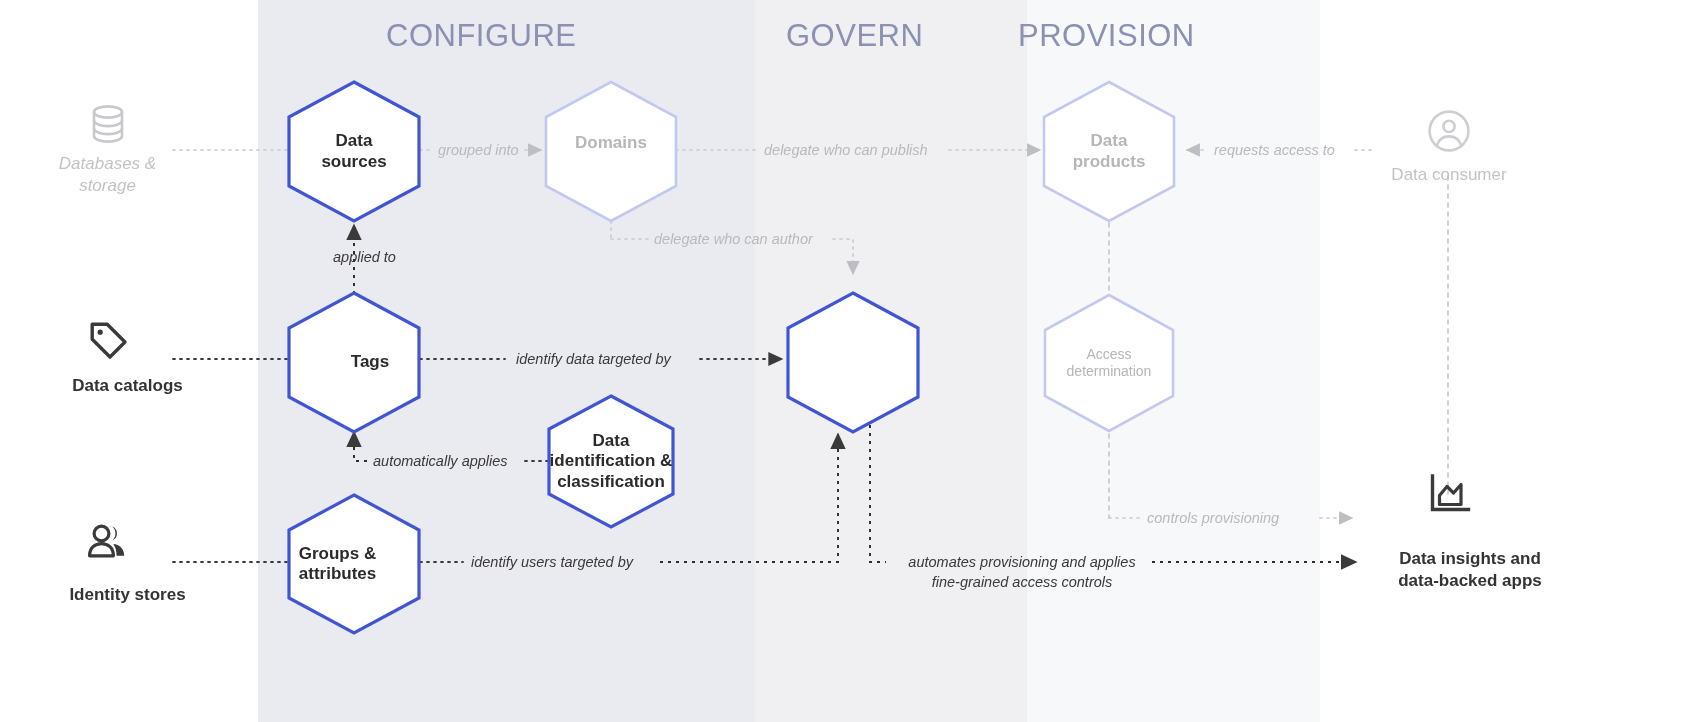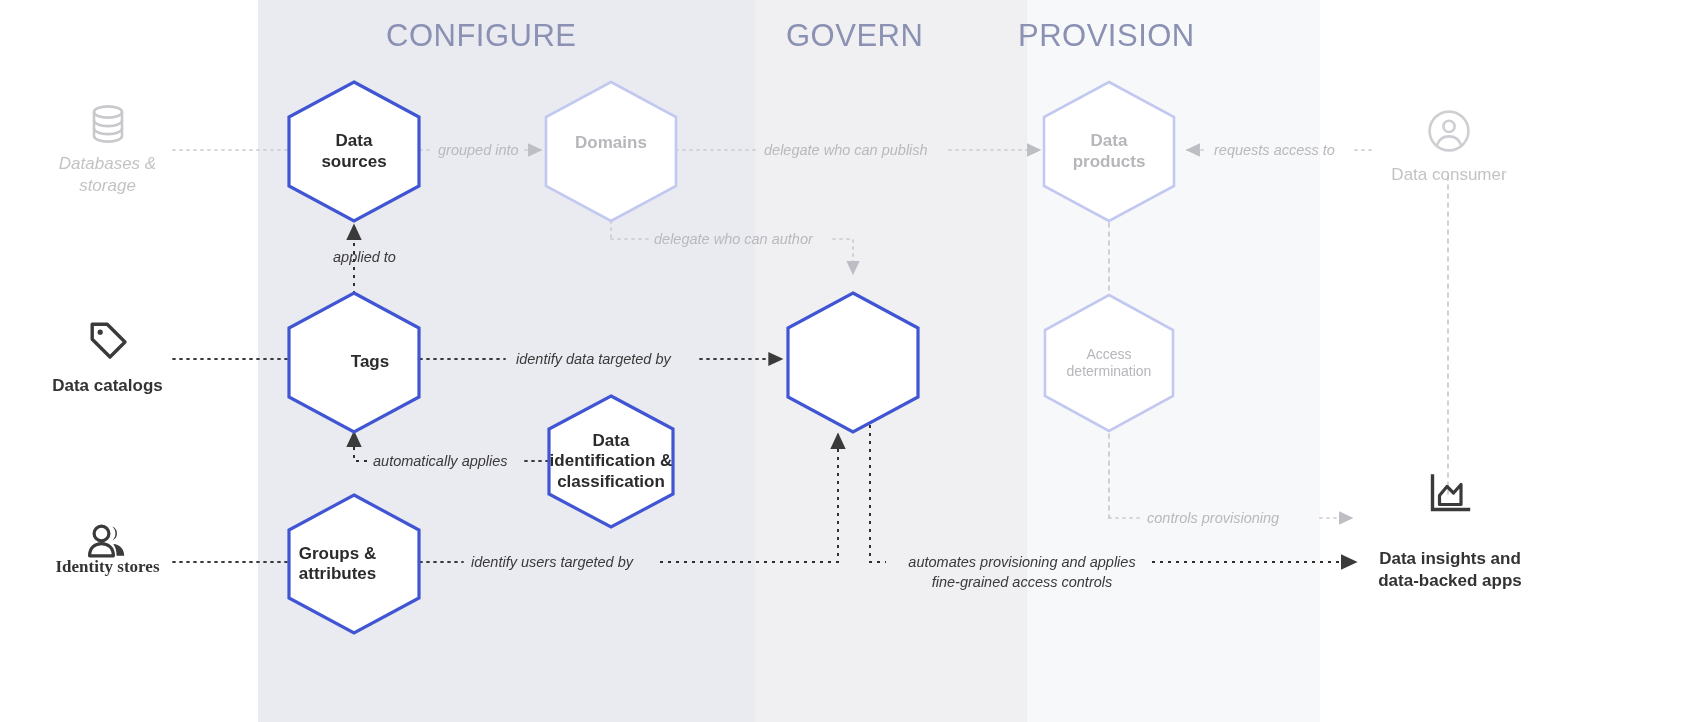--- a/index.html
+++ b/index.html
@@ -43,21 +43,21 @@
   .hex-strong .hexlabel{color:#2b2b2b;font-weight:700;font-size:17px;}
   .hex-faint  .hexlabel{color:#b6b6bb;font-weight:700;font-size:17px;}
   .hex-faint2 .hexlabel{color:#b6b6bb;font-weight:400;font-size:14px;}
 
   .sidelabel{
     position:absolute;
     text-align:center;
     white-space:nowrap;
     line-height:1.28;
   }
-  .sidelabel.dark{color:#333333;font-weight:700;font-size:17px;}
+  .sidelabel.dark{color:#333333;font-weight:700;font-size:17px;padding-left:20px;}
   .sidelabel.faint{color:#c3c3c6;font-weight:400;font-size:17px;}
 
   .icon{position:absolute;}
 
   .edge-label{
     position:absolute;
     font-style:italic;
     font-size:14.5px;
     white-space:nowrap;
     line-height:1.35;
@@ -198,21 +198,21 @@
   <div class="sidelabel dark" style="left:0px;top:375px;width:215px;">Data catalogs</div>
 
   <div class="icon" style="left:86px;top:522px;">
     <svg width="48" height="44" viewBox="0 0 48 44" fill="none">
       <circle cx="15.5" cy="11.5" r="7.4" stroke="#3a3a3a" stroke-width="3.2" fill="none"></circle>
       <path d="M3.6 33.8 C3.6 25.8 8.9 21.6 15.5 21.6 C22.1 21.6 27.4 25.8 27.4 33.8 Z" stroke="#3a3a3a" stroke-width="3.2" stroke-linejoin="round" fill="none"></path>
       <path d="M26.2 4.6 A7.4 7.4 0 0 1 26.2 18.4 A9 9 0 0 0 26.2 4.6 Z" fill="#3a3a3a"></path>
       <path d="M27.2 21.9 C33.4 22.4 38.2 26.6 38.2 33.8 L30.6 33.8 C30.6 28.6 29.4 24.6 27.2 21.9 Z" fill="#3a3a3a"></path>
     </svg>
   </div>
-  <div class="sidelabel dark" style="left:0px;top:556px;width:215px;font-family:Liberation Serif, serif;">Identity stores</div>
+  <div class="sidelabel dark" style="left:0px;top:584px;width:215px;">Identity stores</div>
 
   <div class="icon" style="left:1427px;top:109px;">
     <svg width="44" height="44" viewBox="0 0 44 44" fill="none">
       <circle cx="22" cy="22" r="19.4" stroke="#cfcfd3" stroke-width="2.6" fill="none"></circle>
       <circle cx="22" cy="17.4" r="5.6" stroke="#cfcfd3" stroke-width="2.6" fill="none"></circle>
       <path d="M9.9 36.2 C11.9 30.4 16.5 27.4 22 27.4 C27.5 27.4 32.1 30.4 34.1 36.2" stroke="#cfcfd3" stroke-width="2.6" fill="none" stroke-linecap="round"></path>
     </svg>
   </div>
   <div class="sidelabel faint" style="left:1340px;top:164px;width:218px;">Data consumer</div>
 

